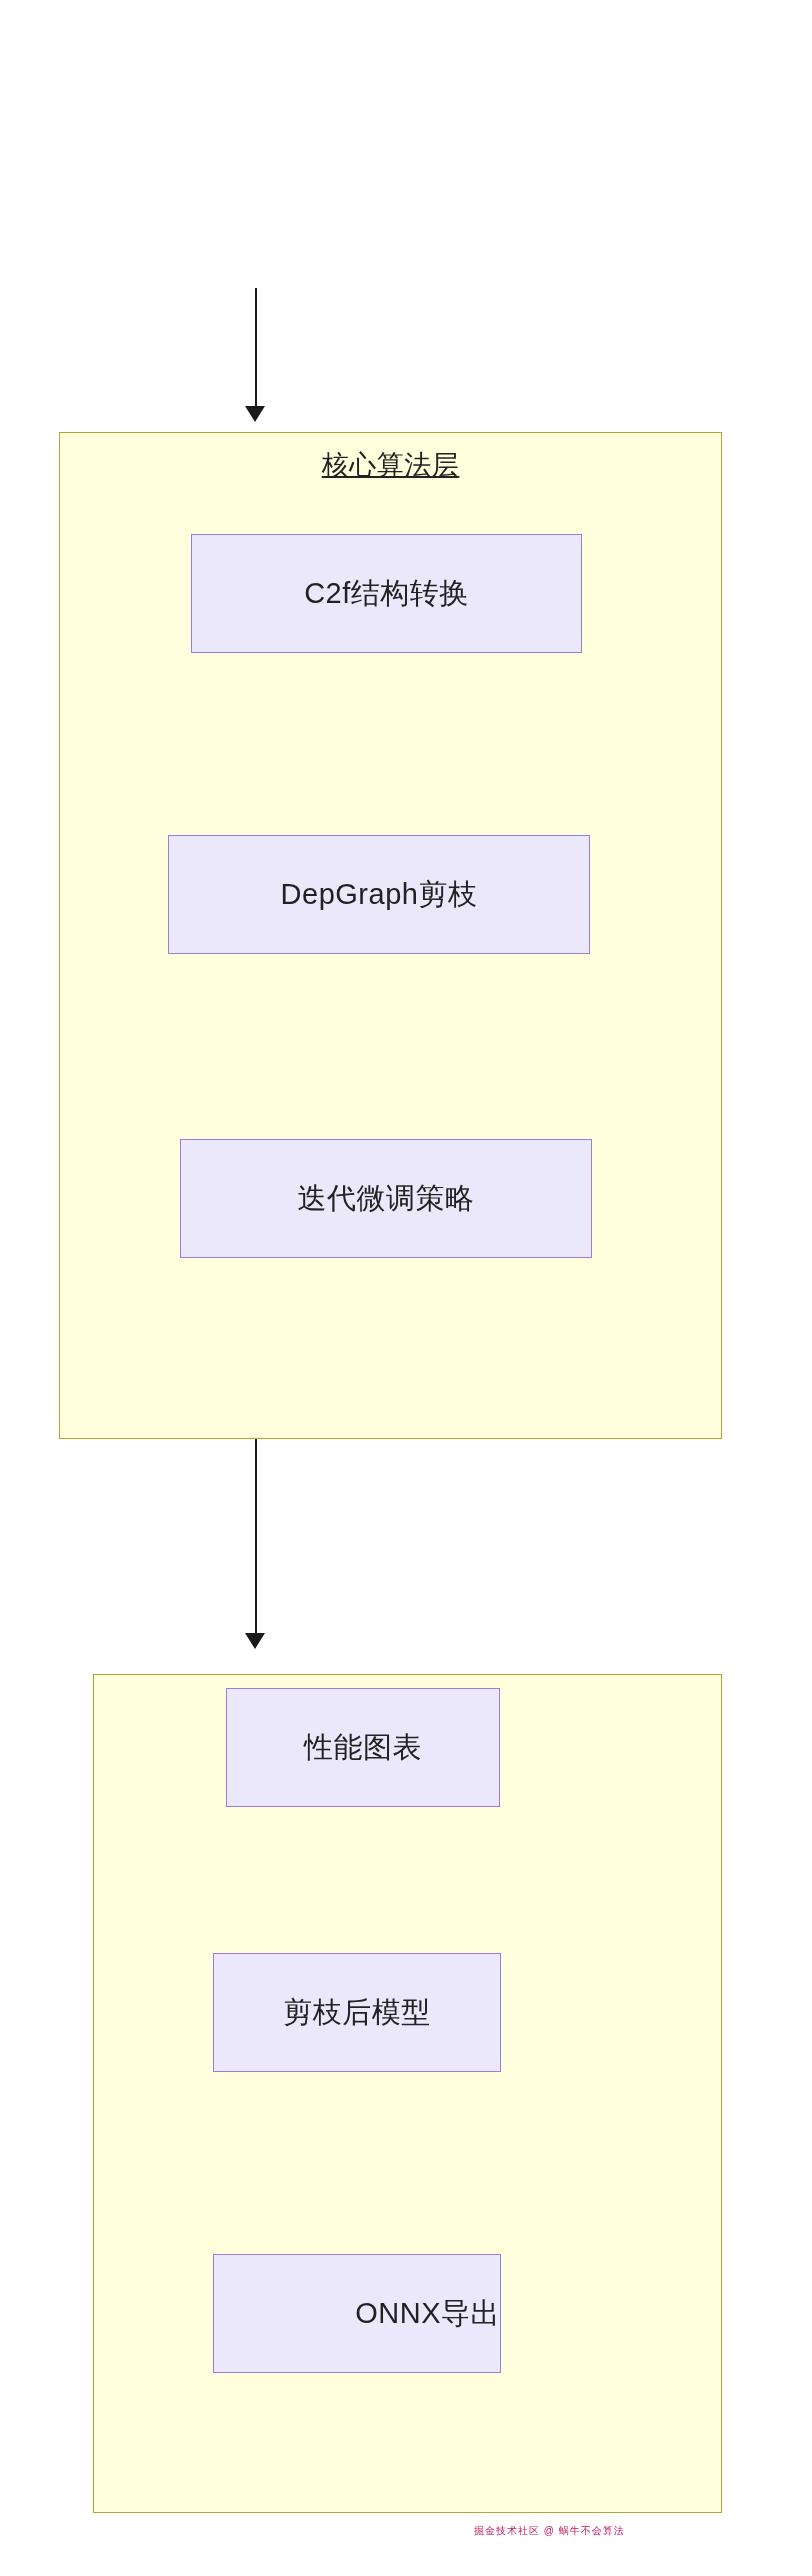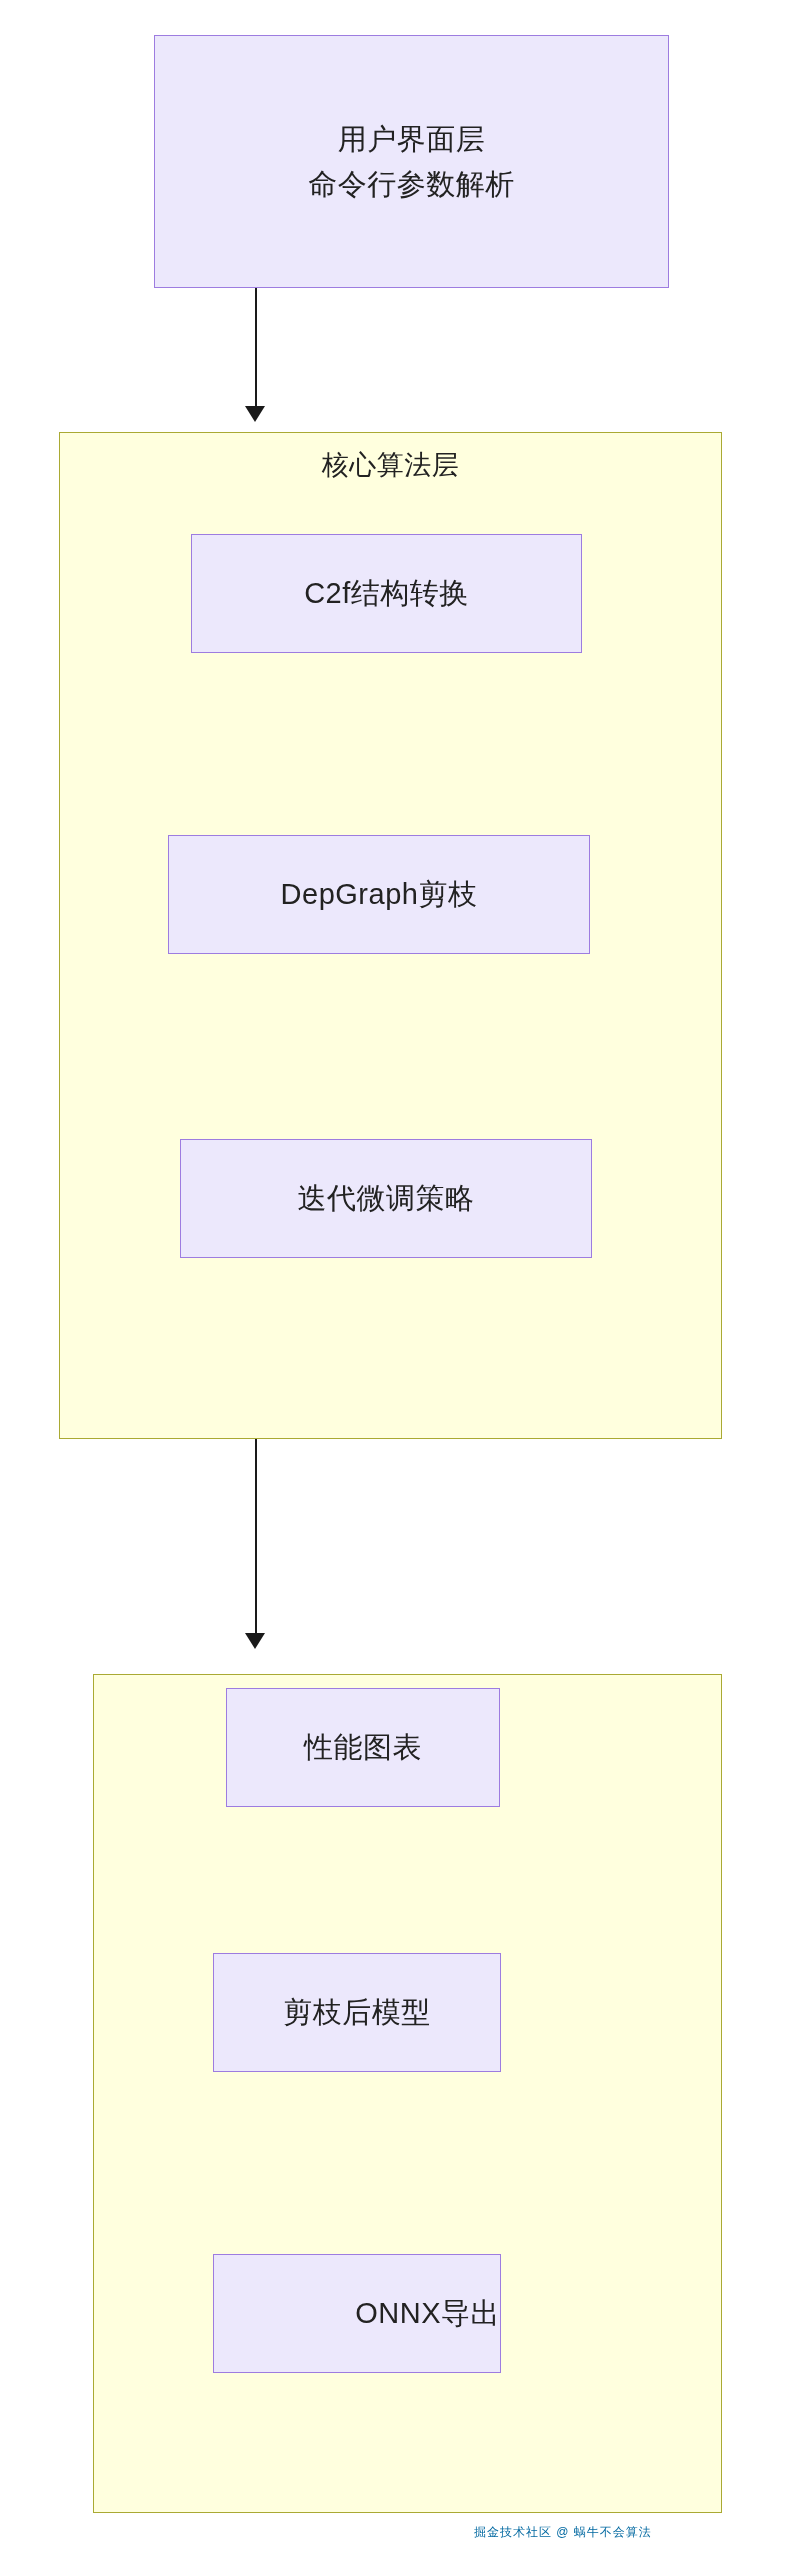--- a/index.html
+++ b/index.html
@@ -62,30 +62,30 @@
   .edge-head {
     position: absolute;
     width: 0;
     height: 0;
     border-left: 10.7px solid transparent;
     border-right: 10.7px solid transparent;
     border-top: 16.5px solid #1a1a1a;
   }
   .watermark {
     position: absolute;
-    font-size: 12px;
-    color: #0369a1;
+    font-size: 10px;
+    color: #be185d;
     letter-spacing: 1px;
     white-space: nowrap;
   }
 
   
   #ui-node       { left: 154px; top: 35px;   width: 515px; height: 253px; }
   #cluster-core  { left: 59px;  top: 432px;  width: 663px; height: 1007px; }
-  #core-title    { top: 447px;  left: 59px;  width: 663px; }
+  #core-title    { top: 447px;  left: 59px;  width: 663px; text-decoration: underline; }
   #node-c2f      { left: 191px; top: 534px;  width: 391px; height: 119px; }
   #node-depgraph { left: 168px; top: 835px;  width: 422px; height: 119px; }
   #node-finetune { left: 180px; top: 1139px; width: 412px; height: 119px; }
 
   #cluster-out   { left: 93px;  top: 1674px; width: 629px; height: 839px; }
   #out-title     { top: 1689px; left: 93px;  width: 629px; }
   #node-chart    { left: 226px; top: 1688px; width: 274px; height: 119px; }
   #node-pruned   { left: 213px; top: 1953px; width: 288px; height: 119px; }
   #node-onnx     { left: 213px; top: 2254px; width: 288px; height: 119px; align-items: flex-end; }
 
@@ -94,24 +94,20 @@
   #edge2-line    { left: 255px; top: 1439px; height: 198px; }
   #edge2-head    { left: 245px; top: 1633px; }
 
   #watermark     { left: 474px; top: 2524px; }
 </style>
 </head>
 <body>
 
 <div id="canvas">
 
-  <div class="node" id="ui-node">
-    <span class="line">用户界面层</span>
-    <span class="line">命令行参数解析</span>
-  </div>
 
   <div class="edge-line" id="edge1-line"></div>
   <div class="edge-head" id="edge1-head"></div>
 
   <div class="cluster" id="cluster-core"></div>
   <div class="cluster-title" id="core-title">核心算法层</div>
 
   <div class="node" id="node-c2f">
     <span class="line">C2f结构转换</span>
   </div>

